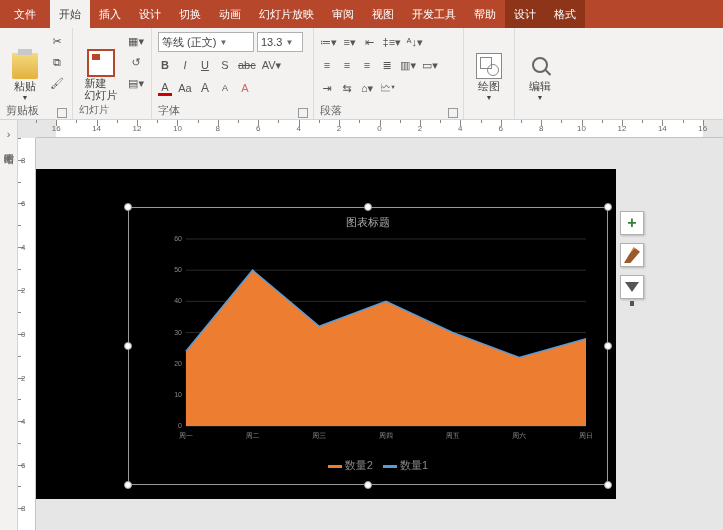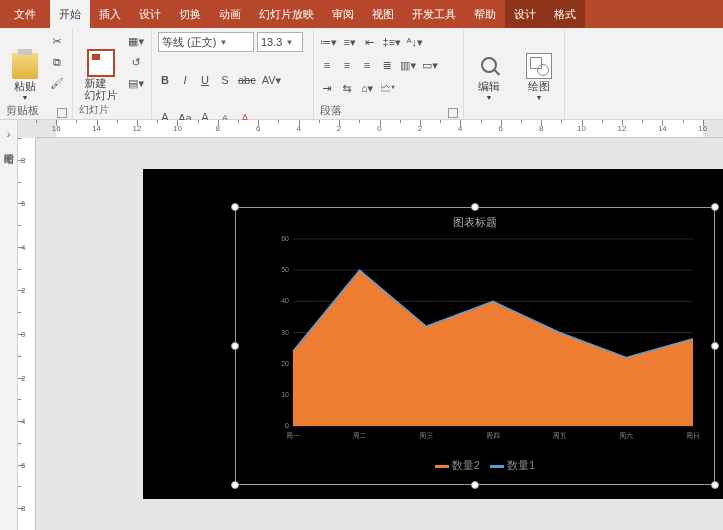--- a/index.html
+++ b/index.html
@@ -38,21 +38,21 @@
 .ruler-area{flex:1;display:flex;flex-direction:column;background:#e6e6e6;position:relative;}
 .h-ruler{height:18px;background:#fff;border-bottom:1px solid #c4c4c4;position:relative;margin-left:18px;overflow:hidden;}
 .h-ruler .tick{position:absolute;top:0;width:1px;height:6px;background:#888;}
 .h-ruler .lbl{position:absolute;top:4px;font-size:8px;color:#666;transform:translateX(-50%);}
 .h-ruler .shade{position:absolute;top:0;height:18px;background:#e6e6e6;}
 .edit-row{flex:1;display:flex;}
 .v-ruler{width:18px;background:#fff;border-right:1px solid #c4c4c4;position:relative;overflow:hidden;}
 .v-ruler .tick{position:absolute;left:0;height:1px;width:6px;background:#888;}
 .v-ruler .lbl{position:absolute;left:3px;font-size:8px;color:#666;transform:translateY(-50%);}
 .v-ruler .shade{position:absolute;left:0;width:18px;background:#e6e6e6;}
-.canvas{flex:1;background:#e6e6e6;display:flex;align-items:center;justify-content:flex-end;position:relative;}
+.canvas{flex:1;background:#e6e6e6;display:flex;align-items:center;justify-content:flex-start;position:relative;}
 .slide{width:580px;height:330px;background:#000;position:relative;}
 .chart-sel{position:absolute;left:92px;top:38px;width:480px;height:278px;}
 .sel-border{position:absolute;inset:0;border:1px solid #9a9a9a;}
 .handle{position:absolute;width:8px;height:8px;background:#fff;border:1px solid #9a9a9a;border-radius:50%;}
 .h-tl{left:-4px;top:-4px}.h-tr{right:-4px;top:-4px}.h-bl{left:-4px;bottom:-4px}.h-br{right:-4px;bottom:-4px}
 .h-tm{left:calc(50% - 4px);top:-4px}.h-bm{left:calc(50% - 4px);bottom:-4px}
 .h-ml{left:-4px;top:calc(50% - 4px)}.h-mr{right:-4px;top:calc(50% - 4px)}
 .chart{position:absolute;inset:6px;background:#000;}
 .chart-title{text-align:center;color:#aaa;font-size:11px;padding:2px 0;}
 .plot{position:absolute;left:30px;right:10px;top:22px;bottom:34px;}
@@ -114,21 +114,21 @@
       <div class="mini-col">
         <div class="mini">▦▾</div>
         <div class="mini">↺</div>
         <div class="mini">▤▾</div>
       </div>
     </div>
     <div class="group-label">幻灯片</div>
   </div>
 
   <div class="group" style="width:162px;">
-    <div class="group-body" style="flex-direction:column;gap:18px;padding-top:2px;">
+    <div class="group-body" style="flex-direction:column;gap:3px;padding-top:2px;">
       <div class="font-row">
         <div class="combo" style="width:96px;">
             <span>等线 (正文)</span>
             <span class="dd">▼</span>
           </div>
         <div class="combo" style="width:46px;">
             <span>13.3</span>
             <span class="dd">▼</span>
           </div>
       </div>
@@ -171,36 +171,36 @@
       <div class="iconrow">
         <span class="ib">⇥</span>
         <span class="ib">⇆</span>
         <span class="ib">⌂▾</span>
         <span class="ib">🗠▾</span>
       </div>
     </div>
     <div class="group-label"><span>段落</span><div class="group-launcher"></div></div>
   </div>
 
+  <div class="group">
+    <div class="group-body">
+      <div class="bigbtn">
+        <div class="draw-ico"></div>
+        <span>绘图</span>
+        <span style="font-size:7px;">▼</span>
+      </div>
+    </div>
+    <div class="group-label"></div>
+  </div>
+
   <div class="group" style="border-right:none;">
     <div class="group-body">
       <div class="bigbtn">
         <div class="mag-ico" style="margin:6px;"></div>
         <span>编辑</span>
-        <span style="font-size:7px;">▼</span>
-      </div>
-    </div>
-    <div class="group-label"></div>
-  </div>
-
-  <div class="group">
-    <div class="group-body">
-      <div class="bigbtn">
-        <div class="draw-ico"></div>
-        <span>绘图</span>
         <span style="font-size:7px;">▼</span>
       </div>
     </div>
     <div class="group-label"></div>
   </div>
 </div>
 
 <div class="workspace">
   <div class="collapse-bar">›<div class="vtext">缩略图</div></div>
   <div class="ruler-area">

